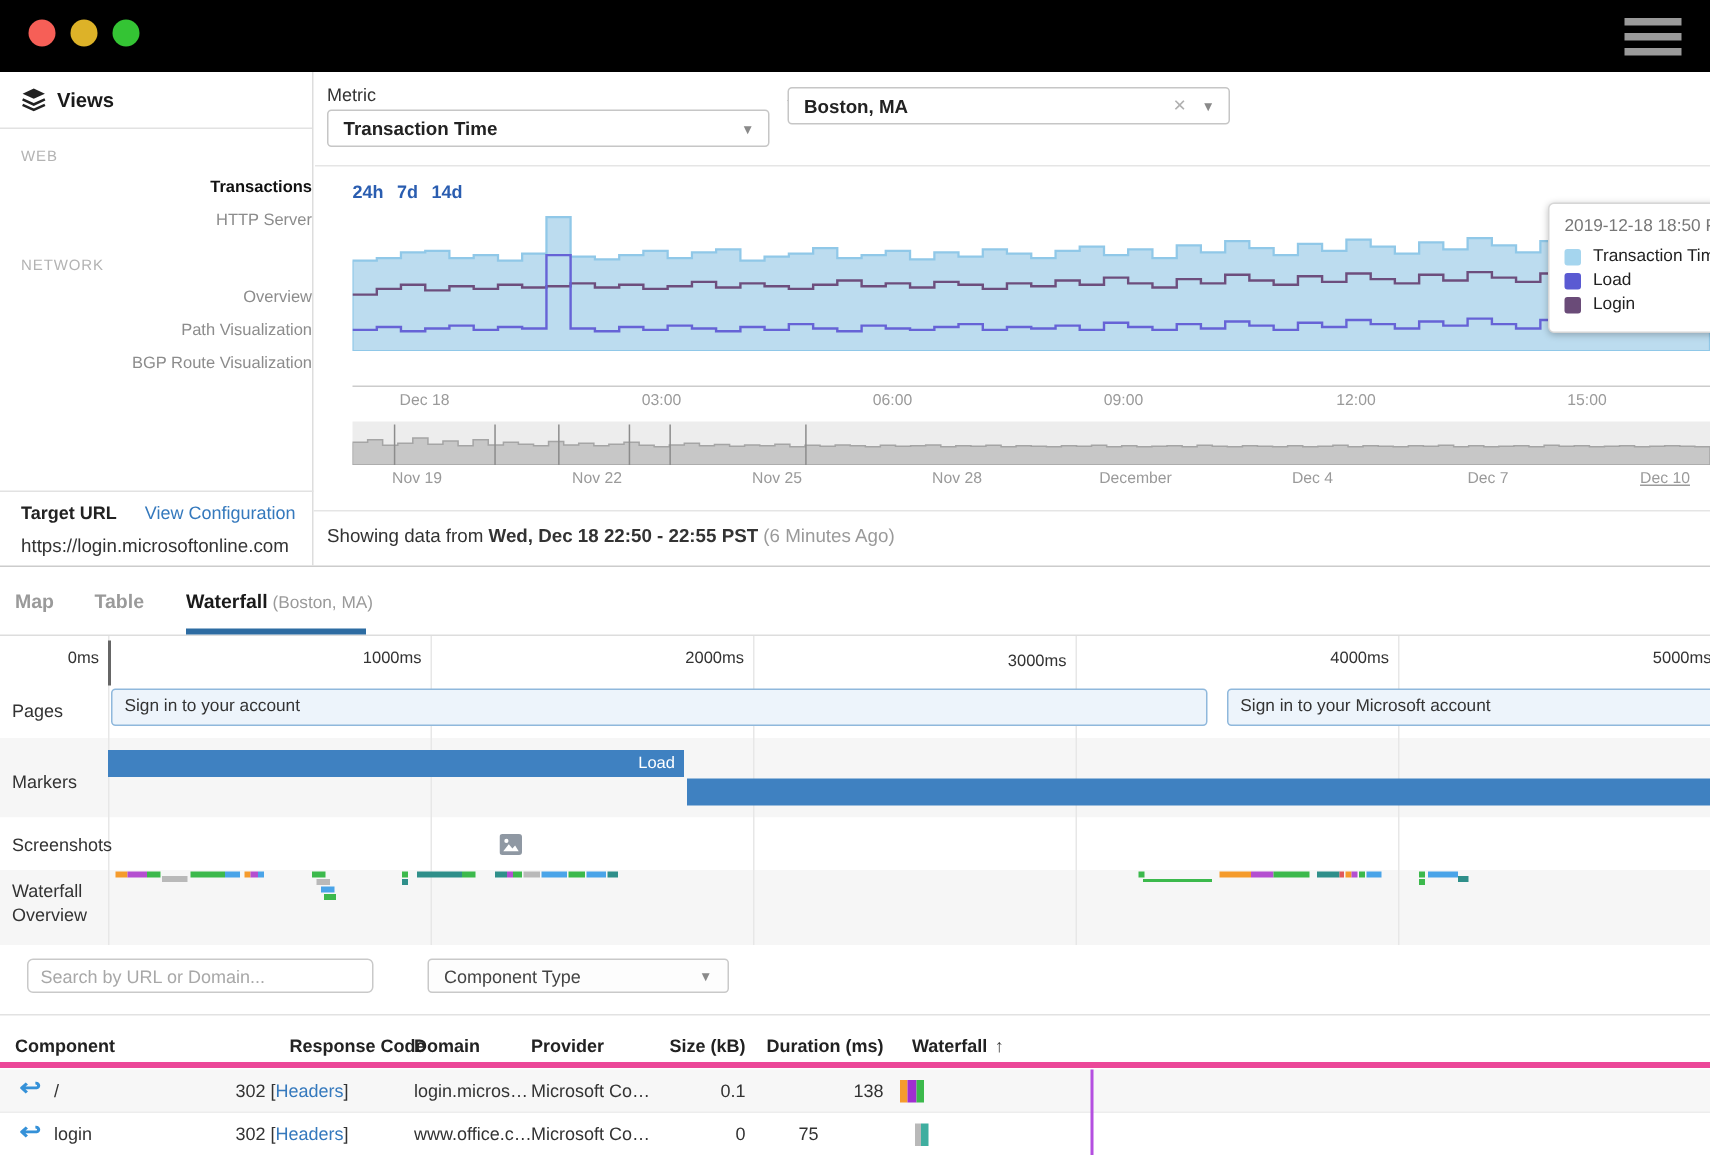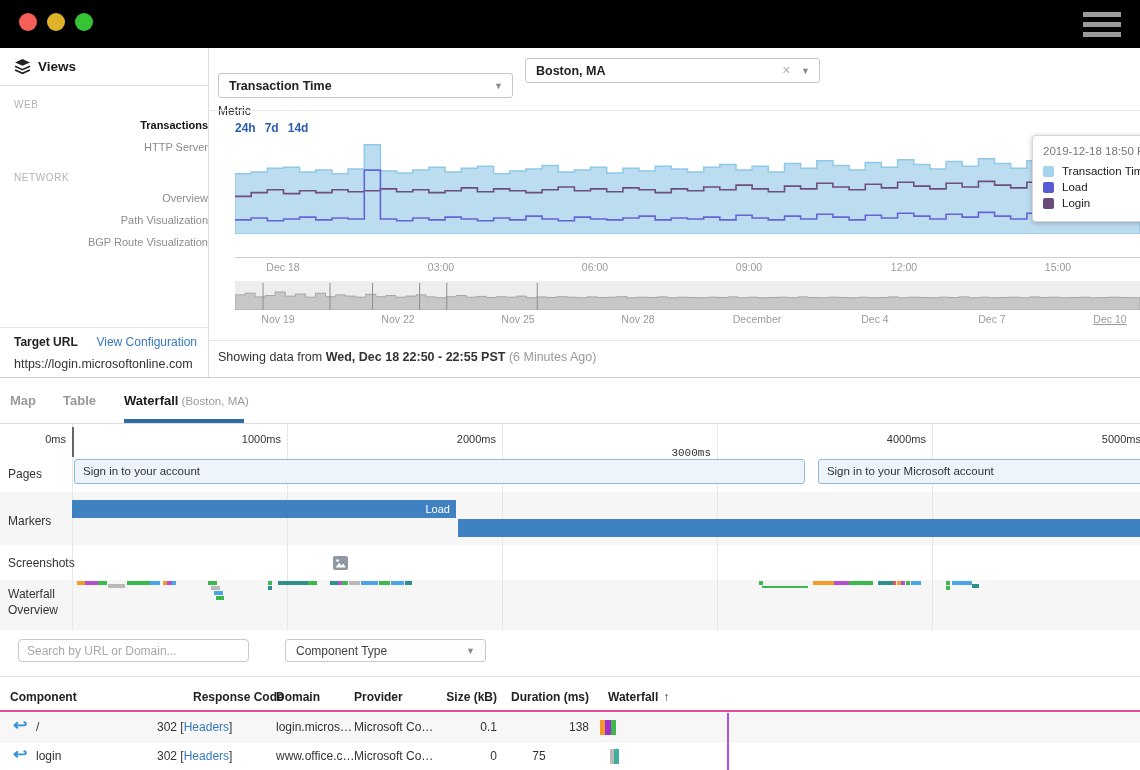--- a/index.html
+++ b/index.html
@@ -64,21 +64,21 @@
   .ov-seg{position:absolute;}
   
   .search-input{position:absolute;left:18px;top:639px;width:231px;height:23px;border:1px solid #c9c9c9;border-radius:4px;
                 box-sizing:border-box;font-family:"Liberation Sans",sans-serif;font-size:12px;color:#444;padding:0 8px;outline:none;}
   .search-input::placeholder{color:#a8a8a8;}
   .select-box{position:absolute;left:285px;top:639px;width:201px;height:23px;border:1px solid #c9c9c9;border-radius:3px;
               background:#fdfdfd;box-sizing:border-box;cursor:pointer;}
   .select-box .val{position:absolute;left:10px;top:4px;font-size:12px;color:#444;}
   .select-box .caret{position:absolute;right:10px;top:6px;font-size:9px;color:#8a8a8a;}
   
-  .tbl-head{position:absolute;left:0;top:676px;width:1140px;height:36px;border-top:1px solid #e2e2e2;border-bottom:2px solid #ec4899;box-sizing:border-box;background:#fff;}
+  .tbl-head{position:absolute;left:0;top:676px;width:1140px;height:36px;border-top:1px solid #e2e2e2;border-bottom:4px solid #ec4899;box-sizing:border-box;background:#fff;}
   .th{position:absolute;top:13px;font-size:12px;font-weight:bold;color:#222;white-space:nowrap;}
   .sort-arrow{color:#333;font-weight:bold;margin-left:5px;}
   .tbl-row{position:absolute;left:0;width:1140px;height:29px;border-bottom:1px solid #ededed;box-sizing:border-box;}
   .td{position:absolute;top:7px;font-size:12px;color:#333;white-space:nowrap;}
   .td a{color:#3579bd;text-decoration:none;cursor:pointer;}
   .redir{position:absolute;left:14px;top:3px;font-size:15px;font-weight:bold;color:#3591d8;transform:scaleX(1.15);}
   .mini-seg{display:inline-block;height:15px;vertical-align:top;}
   .purple-line{position:absolute;left:727px;top:713px;width:2px;height:57px;background:#b44fe0;}
 </style>
 </head>
@@ -115,21 +115,21 @@
         <div class="nav-item">Path Visualization</div>
         <div class="nav-item">BGP Route Visualization</div>
       </div>
     <div class="target-block">
       <span class="target-label">Target URL</span>
       <span class="target-link">View Configuration</span>
       <span class="target-url">https://login.microsoftonline.com</span>
     </div>
   </div>
 
-  <span class="ctl-label" style="left:218px;top:56px;margin-top:48px;">Metric</span>
+  <span class="ctl-label" style="left:218px;top:56px;">Metric</span>
   <div class="dropdown" style="left:218px;top:73px;">
     <span class="val">Transaction Time</span>
     <span class="caret">▼</span>
   </div>
   <span class="ctl-label" style="left:525px;top:56px;">Agent</span>
   <div class="dropdown" style="left:525px;top:58px;">
     <span class="val">Boston, MA</span>
     <span class="clear">✕</span>
     <span class="caret">▼</span>
   </div>
@@ -206,21 +206,21 @@
       <div class="wf-rowbg" style="top: 68px; height: 53px; background: rgb(246, 246, 246);"></div>
       <div class="wf-rowbg" style="top: 121px; height: 35px; background: rgb(255, 255, 255);"></div>
       <div class="wf-rowbg" style="top: 156px; height: 50px; background: rgb(246, 246, 246);"></div>
       <div class="wf-grid" style="left: 72px; top: 0px; height: 206px;"></div>
       <div class="wf-scale-label" style="left: 22px; top: 9px;">0ms</div>
       <div class="wf-grid" style="left: 287px; top: 0px; height: 206px;"></div>
       <div class="wf-scale-label" style="left: 237px; top: 9px;">1000ms</div>
       <div class="wf-grid" style="left: 502px; top: 0px; height: 206px;"></div>
       <div class="wf-scale-label" style="left: 452px; top: 9px;">2000ms</div>
       <div class="wf-grid" style="left: 717px; top: 0px; height: 206px;"></div>
-      <div class="wf-scale-label" style="left: 667px; top: 23px; font-family: Liberation Mono, monospace;">3000ms</div>
+      <div class="wf-scale-label" style="left: 667px; top: 11px;">3000ms</div>
       <div class="wf-grid" style="left: 932px; top: 0px; height: 206px;"></div>
       <div class="wf-scale-label" style="left: 882px; top: 9px;">4000ms</div>
       <div class="wf-scale-label" style="left: 1097px; top: 9px;">5000ms</div>
       <div class="wf-zero" style="left: 72px; top: 3px; height: 30px;"></div>
       <div class="wf-row-label" style="top: 42px; width: 64px; line-height: 16px;">Pages</div>
       <div class="wf-row-label" style="top: 89px; width: 64px; line-height: 16px;">Markers</div>
       <div class="wf-row-label" style="top: 131px; width: 64px; line-height: 16px;">Screenshots</div>
       <div class="wf-row-label" style="top: 162px; width: 64px; line-height: 16px;">Waterfall Overview</div>
       <div class="page-bar" style="left: 74px; top: 35px; width: 731.3px;">Sign in to your account</div>
       <div class="page-bar" style="left: 817.9px; top: 35px; width: 370.1px;">Sign in to your Microsoft account</div>

